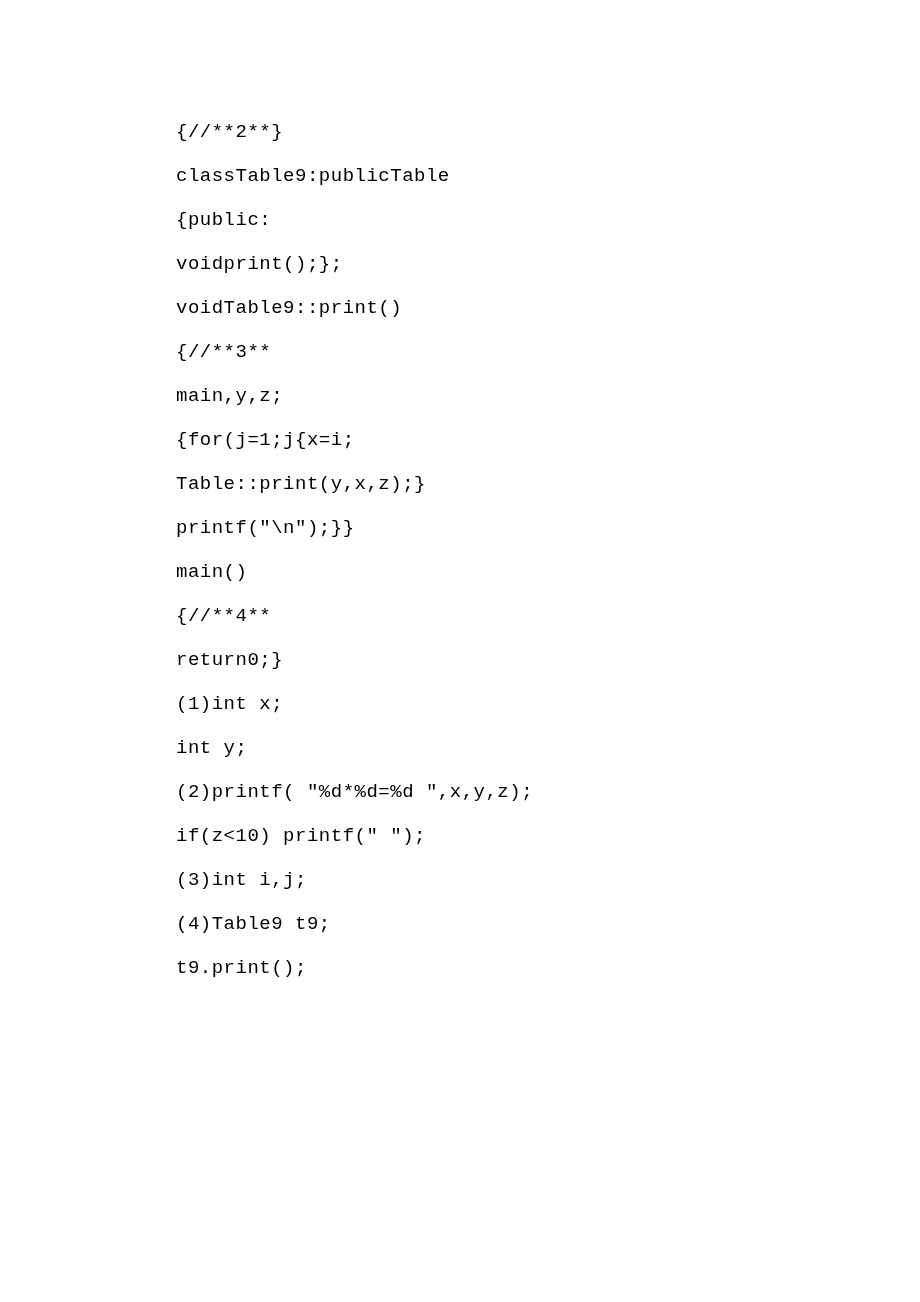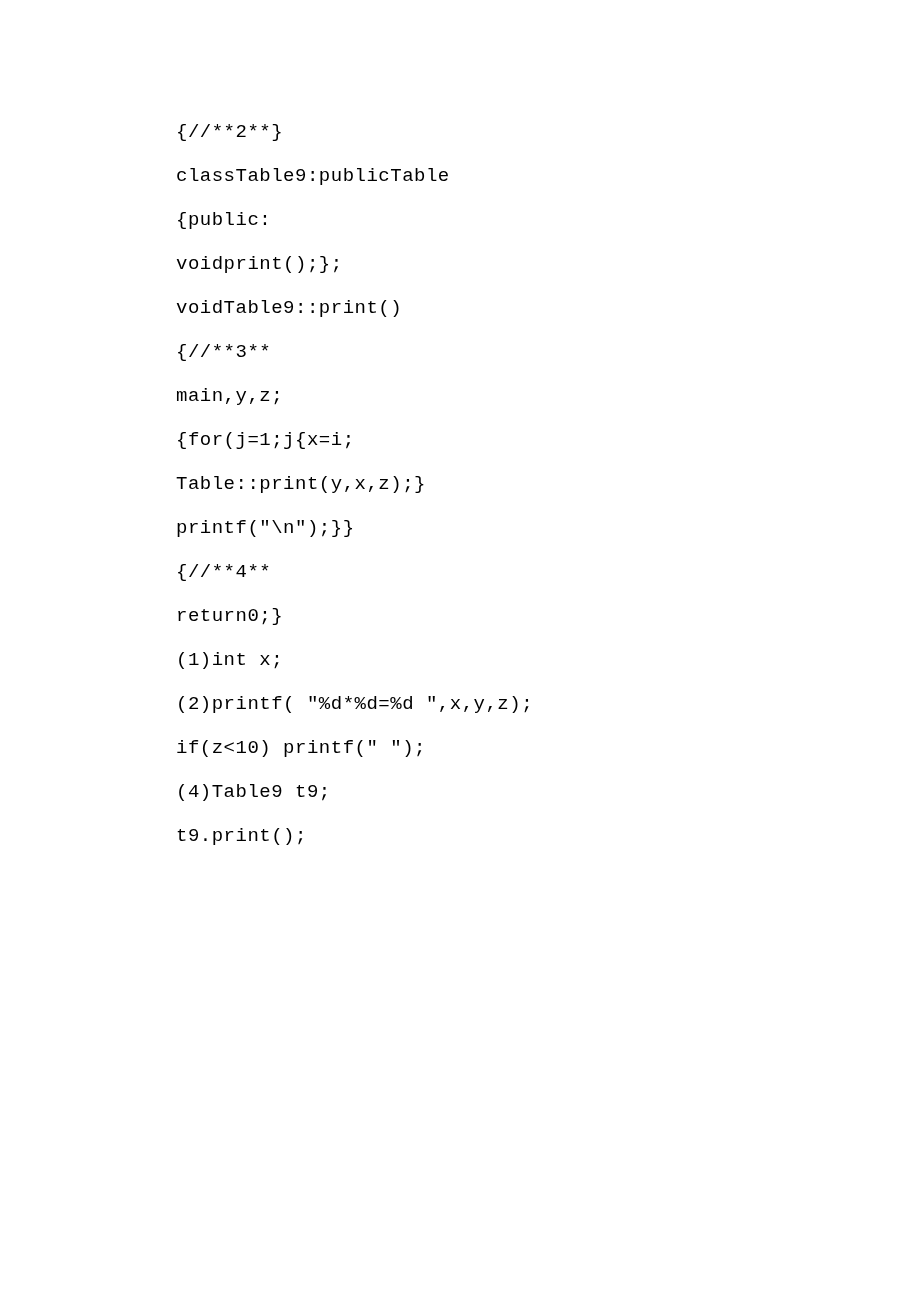--- a/index.html
+++ b/index.html
@@ -29,20 +29,23 @@
   <div class="code-line">{//**2**}</div>
   <div class="code-line">classTable9:publicTable</div>
   <div class="code-line">{public:</div>
   <div class="code-line">voidprint();};</div>
   <div class="code-line">voidTable9::print()</div>
   <div class="code-line">{//**3**</div>
   <div class="code-line">main,y,z;</div>
   <div class="code-line">{for(j=1;j{x=i;</div>
   <div class="code-line">Table::print(y,x,z);}</div>
   <div class="code-line">printf("\n");}}</div>
+  <div class="code-line">main()</div>
   <div class="code-line">{//**4**</div>
   <div class="code-line">return0;}</div>
   <div class="code-line">(1)int x;</div>
+  <div class="code-line">int y;</div>
   <div class="code-line">(2)printf( "%d*%d=%d ",x,y,z);</div>
   <div class="code-line">if(z&lt;10) printf(" ");</div>
+  <div class="code-line">(3)int i,j;</div>
   <div class="code-line">(4)Table9 t9;</div>
   <div class="code-line">t9.print();</div>
 </div>
 
 </body></html>

